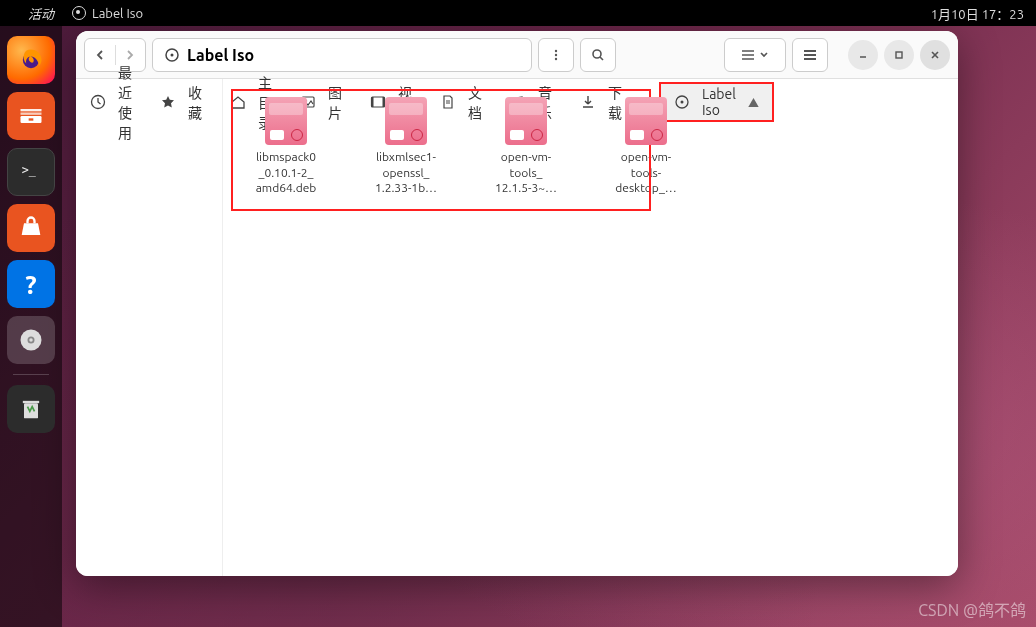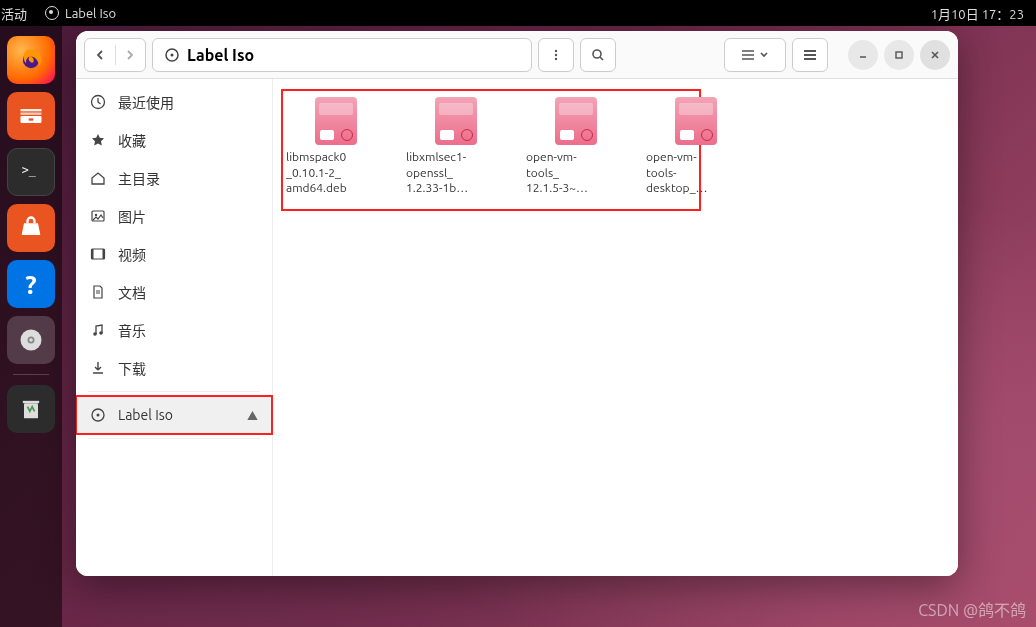--- a/index.html
+++ b/index.html
@@ -1,19 +1,19 @@
 <!DOCTYPE html>
 <html><head>
 <meta charset="utf-8">
 <style>
 * { margin: 0; padding: 0; box-sizing: border-box; }
 body { font-family: "Ubuntu", "Noto Sans CJK SC", sans-serif; width: 1036px; height: 627px; overflow: hidden; background: linear-gradient(135deg, #4a1a3a 0%, #6b2649 40%, #8a3a5a 70%, #a84c6a 100%); position: relative; }
 .desktop-wave { position: absolute; inset: 0; background: radial-gradient(ellipse at 80% 70%, rgba(180,90,130,0.5) 0%, transparent 40%), radial-gradient(ellipse at 30% 90%, rgba(100,40,70,0.6) 0%, transparent 50%); }
 .topbar { position: absolute; top: 0; left: 0; right: 0; height: 26px; background: #000; color: #ddd; display: flex; align-items: center; font-size: 13px; z-index: 10; }
-.topbar-left { padding-left: 1px; }
+.topbar-left { padding-left: 28px; font-style: italic; }
 .topbar-app { display: flex; align-items: center; gap: 6px; margin-left: 18px; }
 .topbar-right { margin-left: auto; padding-right: 12px; text-align: right; }
 .disc-icon-small { width: 14px; height: 14px; border: 1.5px solid #ddd; border-radius: 50%; position: relative; display: inline-block; }
 .disc-icon-small::after { content: ""; position: absolute; width: 4px; height: 4px; background: #ddd; border-radius: 50%; left: 3px; top: 3px; }
 
 .dock { position: absolute; left: 0; top: 26px; bottom: 0; width: 62px; background: rgba(0,0,0,0.5); display: flex; flex-direction: column; align-items: center; padding-top: 10px; gap: 8px; z-index: 5; }
 .dock-item { width: 48px; height: 48px; border-radius: 10px; display: flex; align-items: center; justify-content: center; font-size: 24px; }
 .dock-firefox { background: radial-gradient(circle at 30% 30%, #ffb84d, #ff6a00 60%, #ff0066 100%); }
 .dock-files { background: #e95420; }
 .dock-terminal { background: #2c2c2c; border: 1px solid #444; }
@@ -34,38 +34,38 @@
 .hb-path { flex: 0 0 auto; min-width: 380px; padding: 0 12px; gap: 8px; justify-content: flex-start; }
 .hb-kebab { width: 36px; }
 .hb-search { width: 36px; }
 .hb-spacer { flex: 1; }
 .hb-view { width: 62px; padding: 0 4px; gap: 4px; }
 .hb-grid { width: 36px; }
 .hb-winctrl { width: 30px; height: 30px; border-radius: 50%; border: none; background: #e8e8e8; display: flex; align-items: center; justify-content: center; cursor: pointer; }
 .hb-winctrl.close { background: #e0e0e0; }
 
 .window-body { flex: 1; display: flex; background: #fff; }
-.sidebar { width: 197px; border-right: 1px solid #eee; padding: 4px 0; display: flex; flex-direction: column; }
+.sidebar { width: 147px; border-right: 1px solid #eee; padding: 4px 0; display: flex; }
 .sb-item { height: 38px; display: flex; align-items: center; padding: 0 14px; gap: 12px; font-size: 14px; color: #333; cursor: pointer; position: relative; }
 .sb-item.selected { background: #f0f0f0; }
 .sb-icon { width: 16px; height: 16px; display: flex; align-items: center; justify-content: center; color: #444; flex-shrink: 0; }
 .sb-eject { margin-left: auto; font-size: 11px; color: #666; }
 .sb-sep { height: 1px; background: #eee; margin: 4px 12px; }
 .sb-highlight { outline: 2px solid #ff2020; outline-offset: -1px; }
 
 .content { flex: 1; position: relative; padding: 18px 12px; }
 .files-box { position: absolute; left: 8px; top: 10px; width: 420px; height: 122px; border: 2px solid #ff2020; pointer-events: none; }
 .files-grid { display: flex; gap: 30px; padding-left: 6px; }
 .file-item { width: 90px; display: flex; flex-direction: column; align-items: center; gap: 4px; cursor: pointer; }
 .file-icon { width: 42px; height: 48px; position: relative; }
 .deb-icon { width: 42px; height: 48px; background: linear-gradient(to bottom, #f4a3b5 0%, #ec6e8c 100%); border-radius: 4px; position: relative; }
 .deb-icon::before { content: ""; position: absolute; left: 4px; right: 4px; top: 6px; height: 12px; background: rgba(255,255,255,0.3); border-radius: 2px; }
 .deb-icon::after { content: ""; position: absolute; right: 4px; bottom: 4px; width: 10px; height: 10px; border: 1.5px solid rgba(200,30,60,0.9); border-radius: 50%; }
 .deb-slots { position: absolute; left: 5px; bottom: 5px; width: 14px; height: 10px; background: #fff; border-radius: 2px; }
-.file-label { font-size: 12px; color: #333; line-height: 1.3; width: 100px; word-break: break-all; }
+.file-label { font-size: 12px; color: #333; text-align: center; line-height: 1.3; width: 100px; word-break: break-all; }
 
 .watermark { position: absolute; right: 10px; bottom: 6px; color: rgba(255,255,255,0.5); font-size: 16px; z-index: 20; }
 
 svg { display: block; }
 </style>
 </head>
 <body>
 
 <div class="desktop-wave"></div>
 

